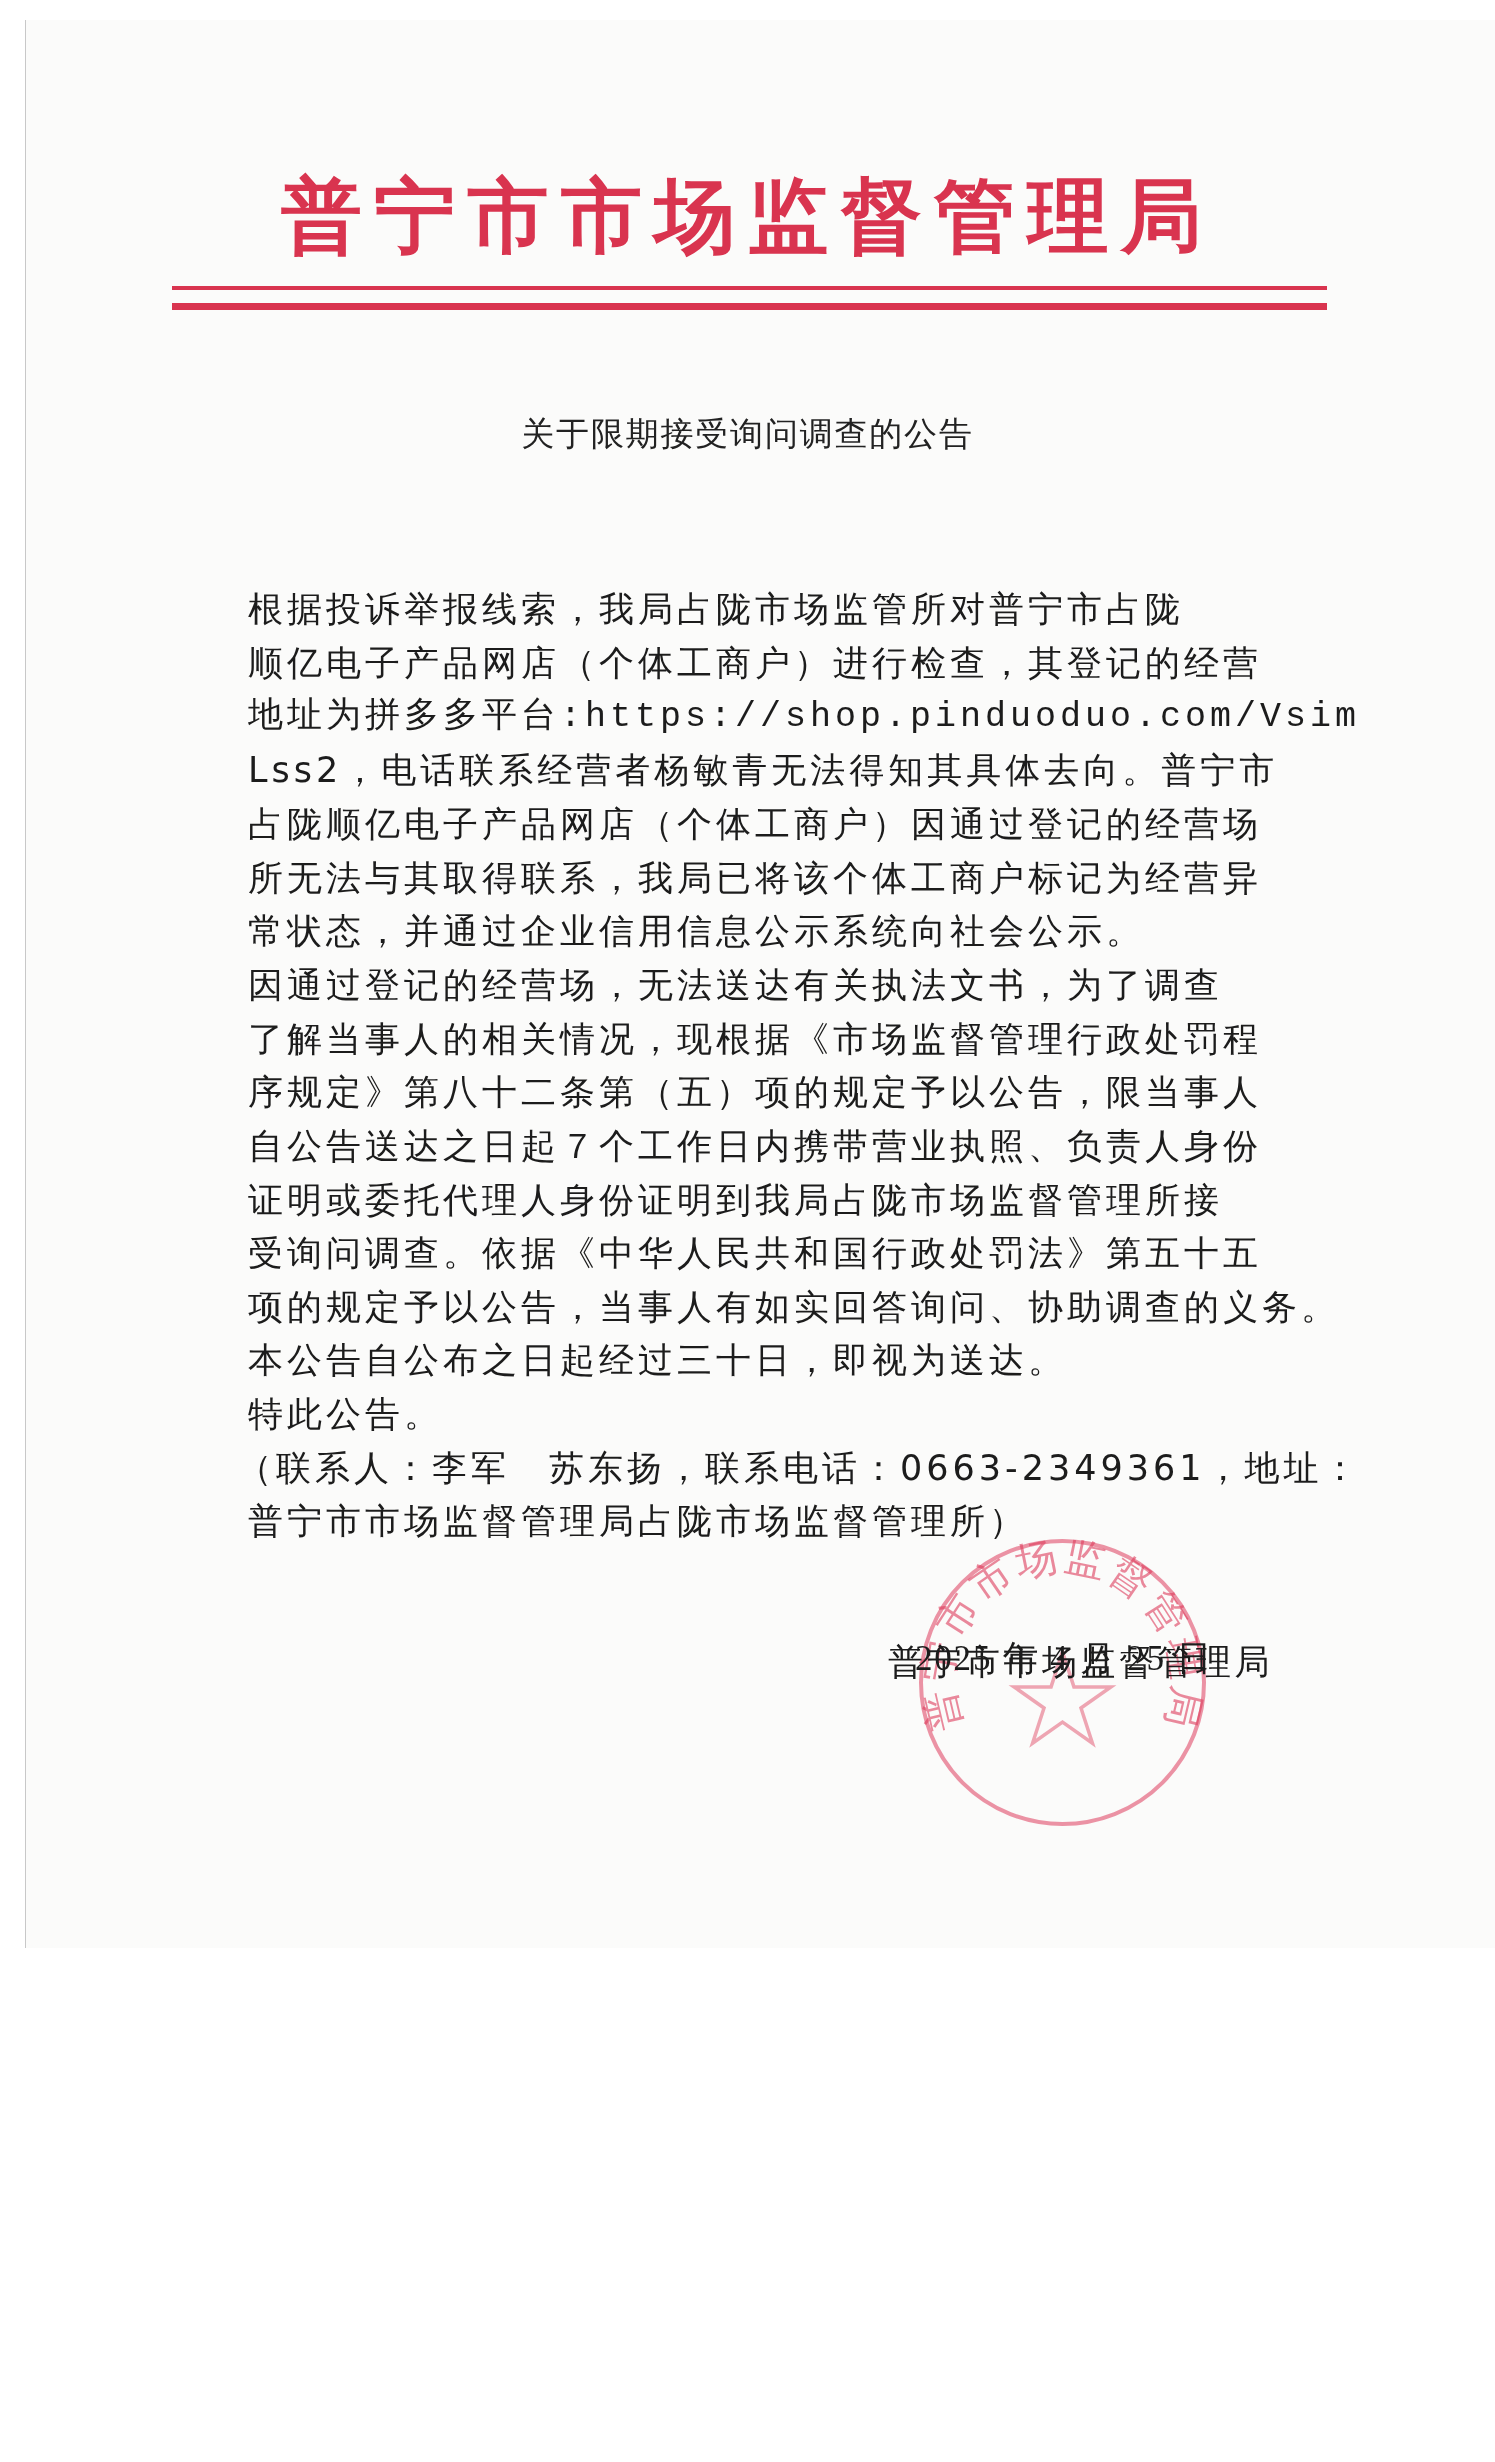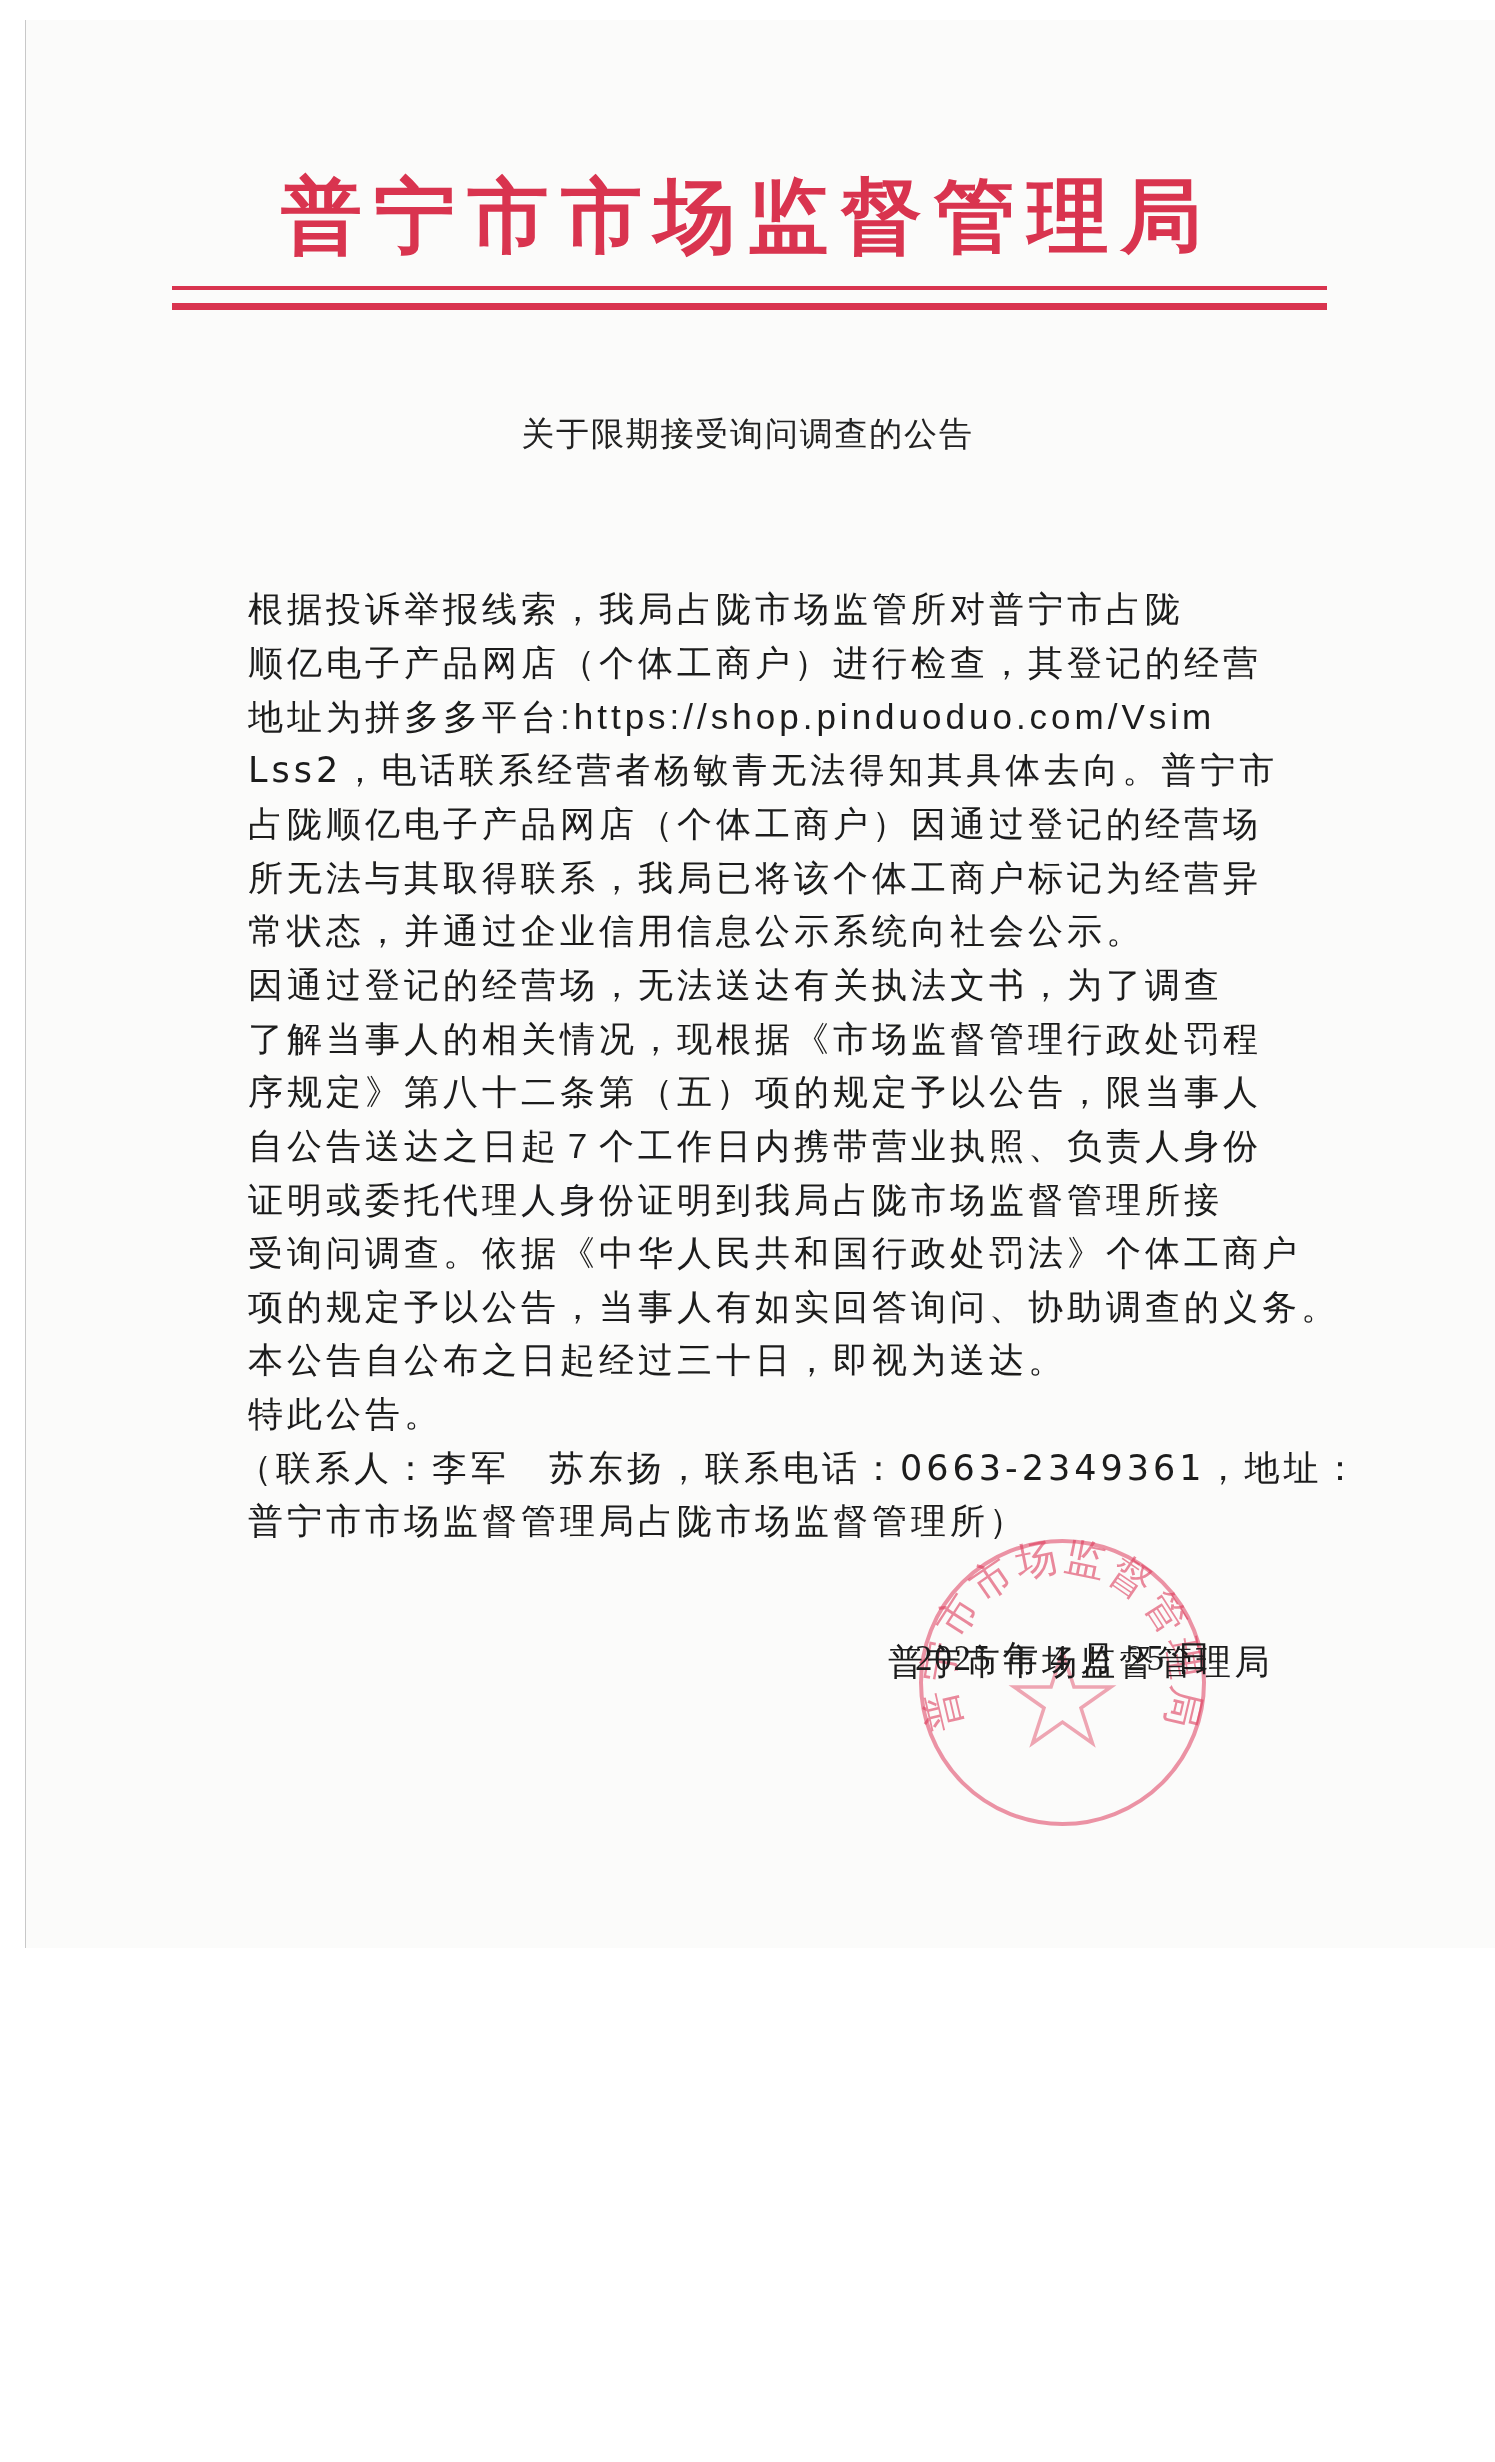--- a/index.html
+++ b/index.html
@@ -30,21 +30,21 @@
     position: absolute; left: 0; width: 1495px; top: 409px;
     text-align: center; font-size: 33px; letter-spacing: 1.8px; line-height: 49px;
     font-family: "DejaVu Sans", "Liberation Sans", sans-serif; color: #222;
   }
   .line {
     position: absolute; left: 248px; font-size: 35px; line-height: 44px;
     white-space: nowrap; color: #1c1c1c;
     font-family: "DejaVu Sans", "Liberation Sans", sans-serif;
     letter-spacing: 4px;
   }
-  .line.mono { font-family: Liberation Sans, sans-serif; }
+  .line.mono { font-family: Liberation Mono, monospace; }
   .stamp {
     position: absolute; left: 919px; top: 1539px; width: 287px; height: 287px;
     border-radius: 50%; border: 4.4px solid rgba(222, 60, 92, 0.55);
     box-sizing: border-box;
   }
   .stamp svg { position: absolute; left: -4.4px; top: -4.4px; }
   .sign-org, .sign-date {
     position: absolute; font-size: 35px; line-height: 44px; white-space: nowrap;
     font-family: "DejaVu Sans", "Liberation Sans", sans-serif; color: #1c1c1c;
   }
@@ -68,21 +68,21 @@
   <div class="line mono" style="top:695px">地址为拼多多平台:https://shop.pinduoduo.com/Vsim</div>
   <div class="line" style="top:748px">Lss2，电话联系经营者杨敏青无法得知其具体去向。普宁市</div>
   <div class="line" style="top:802px">占陇顺亿电子产品网店（个体工商户）因通过登记的经营场</div>
   <div class="line" style="top:856px">所无法与其取得联系，我局已将该个体工商户标记为经营异</div>
   <div class="line" style="top:909px">常状态，并通过企业信用信息公示系统向社会公示。</div>
   <div class="line" style="top:963px">    因通过登记的经营场，无法送达有关执法文书，为了调查</div>
   <div class="line" style="top:1017px">了解当事人的相关情况，现根据《市场监督管理行政处罚程</div>
   <div class="line" style="top:1070px">序规定》第八十二条第（五）项的规定予以公告，限当事人</div>
   <div class="line" style="top:1124px">自公告送达之日起７个工作日内携带营业执照、负责人身份</div>
   <div class="line" style="top:1178px">证明或委托代理人身份证明到我局占陇市场监督管理所接</div>
-  <div class="line" style="top:1231px">受询问调查。依据《中华人民共和国行政处罚法》个体工商户</div>
+  <div class="line" style="top:1231px">受询问调查。依据《中华人民共和国行政处罚法》第五十五</div>
   <div class="line" style="top:1285px">项的规定予以公告，当事人有如实回答询问、协助调查的义务。</div>
   <div class="line" style="top:1338px">    本公告自公布之日起经过三十日，即视为送达。</div>
   <div class="line" style="top:1392px">    特此公告。</div>
   <div class="line" style="top:1446px; left:237px">（联系人：李军　苏东扬，联系电话：0663-2349361，地址：</div>
   <div class="line" style="top:1499px">普宁市市场监督管理局占陇市场监督管理所）</div>
 </div>
 
 <div class="stamp">
   <svg width="287" height="287" viewBox="0 0 326 326">
     <defs>

